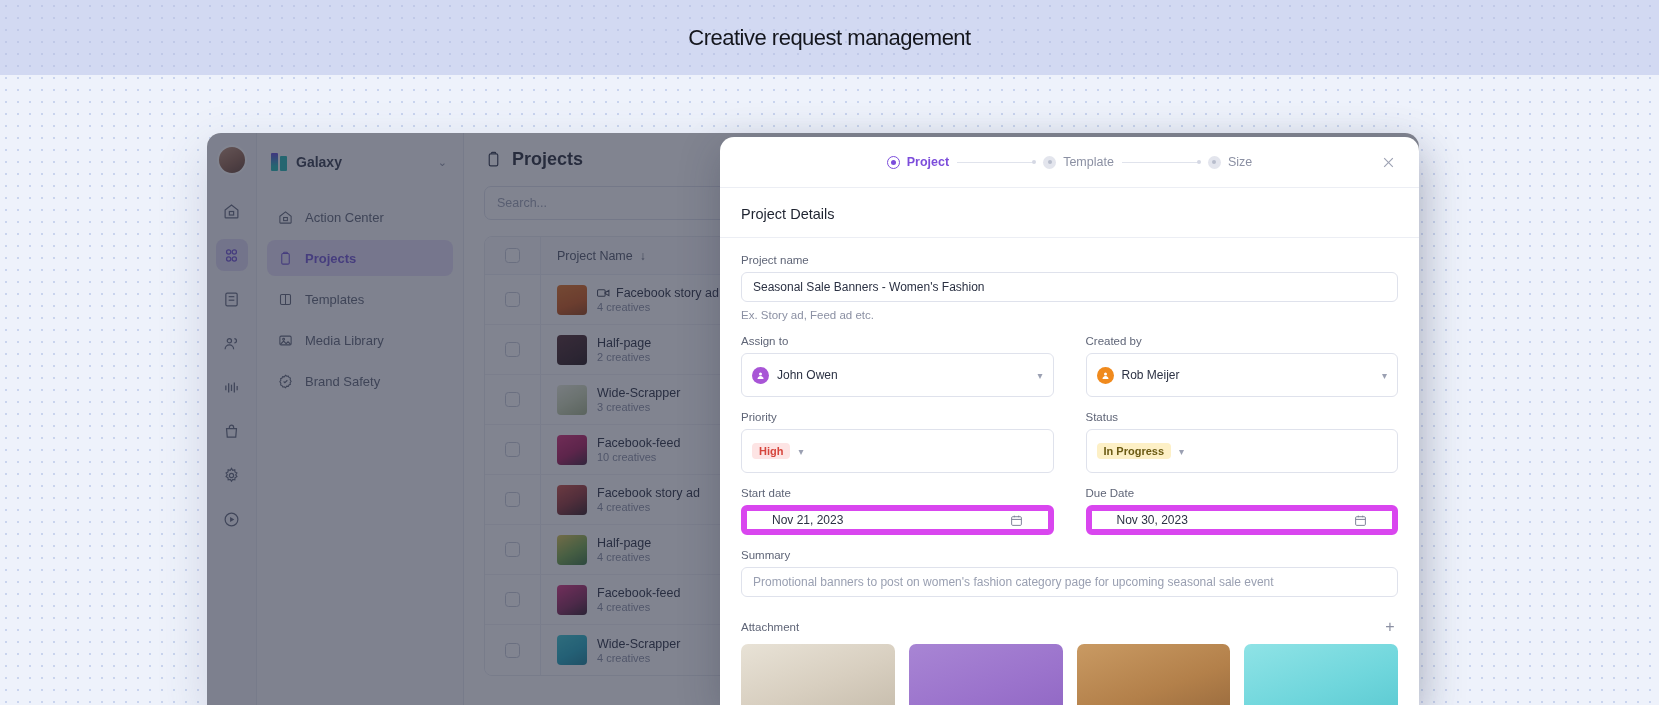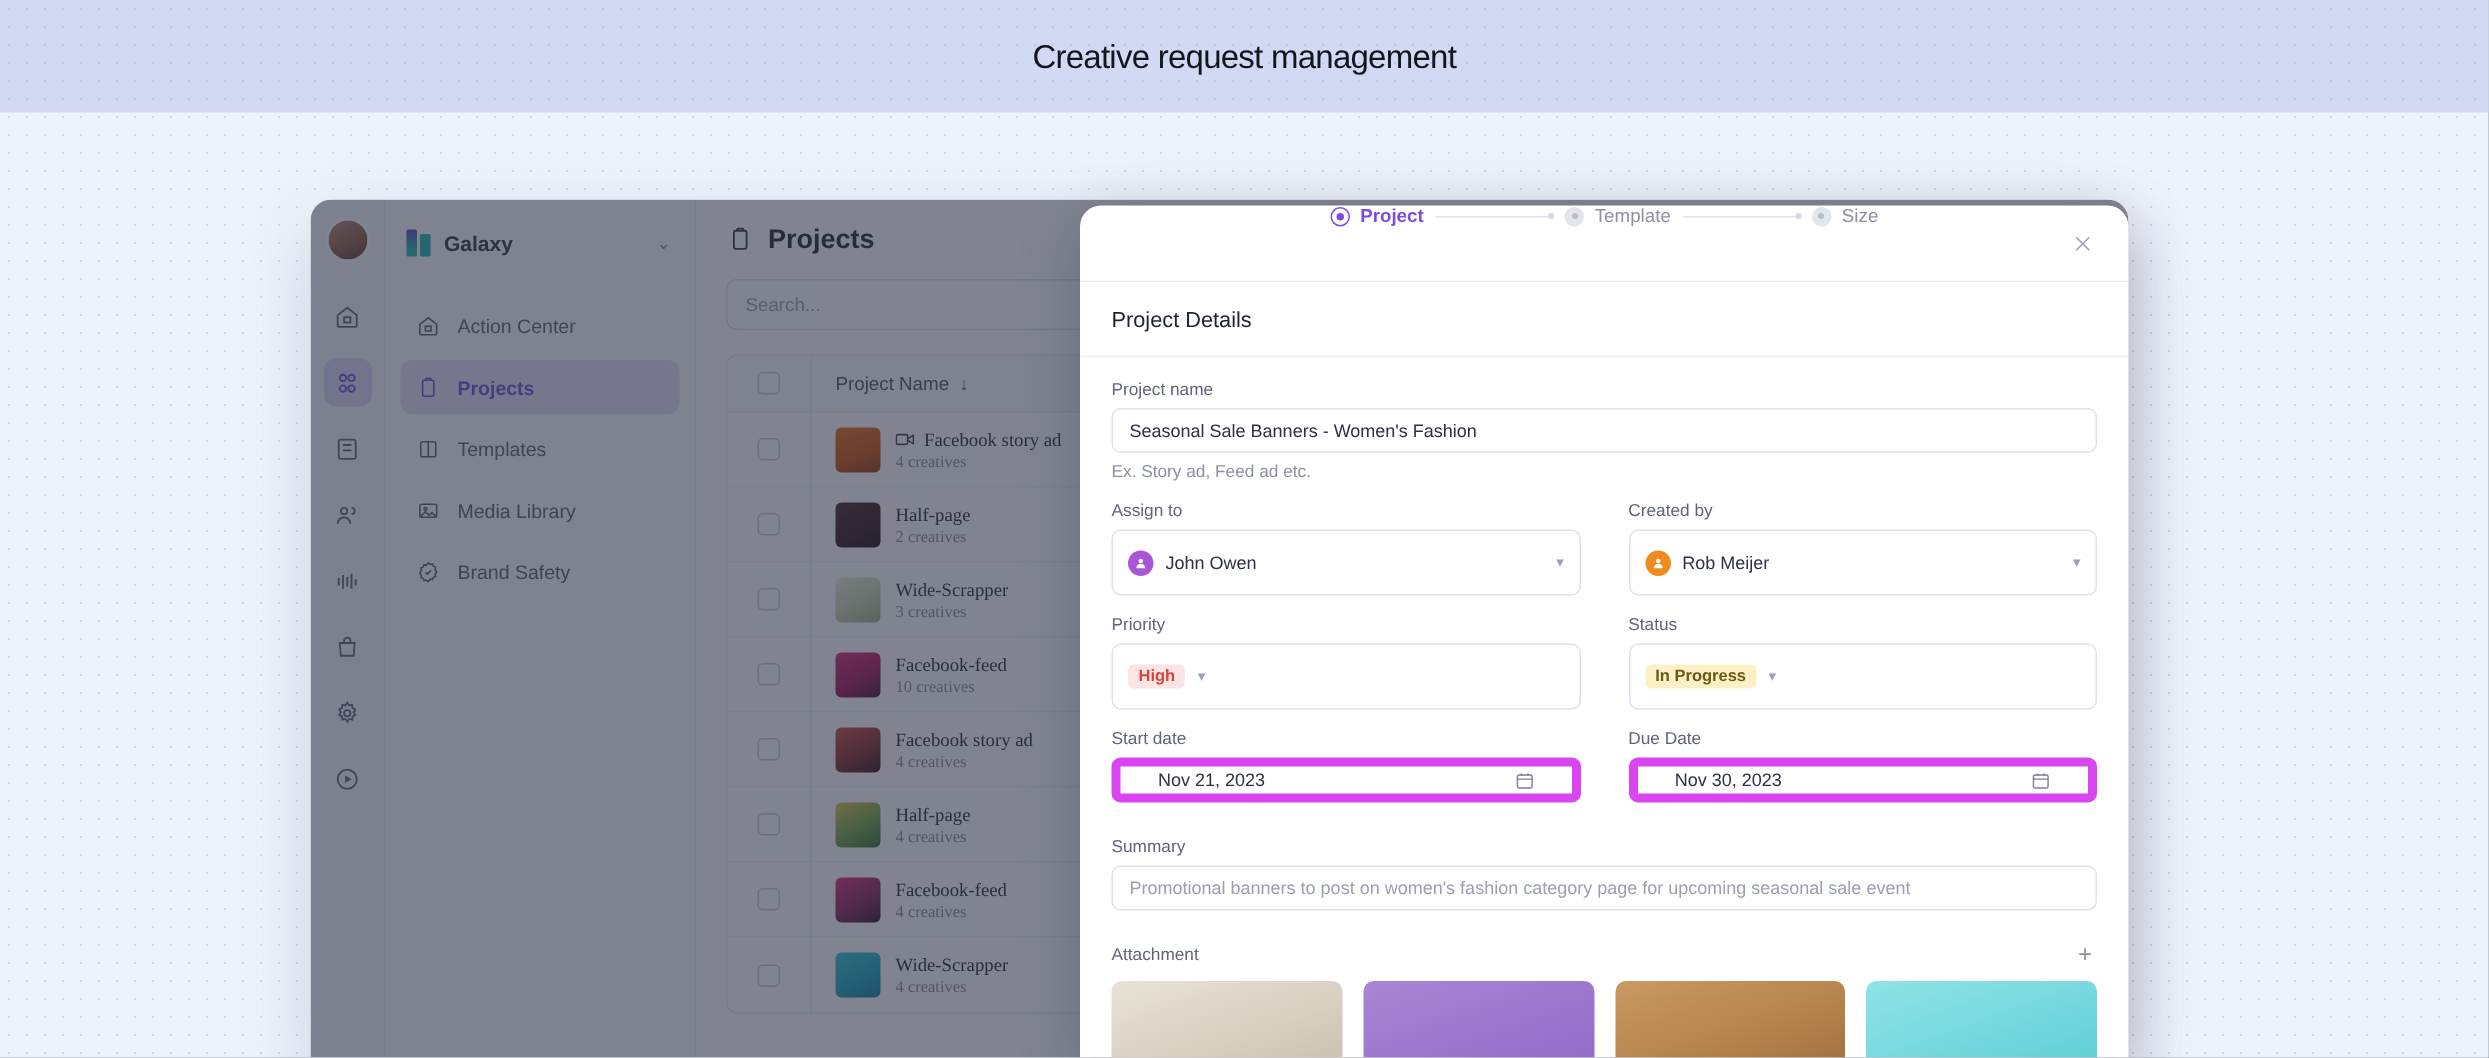--- a/index.html
+++ b/index.html
@@ -247,21 +247,21 @@
     align-items: center;
     gap: 10px;
     padding-left: 16px;
   }
   .thumb {
     width: 30px; height: 30px;
     border-radius: 4px;
     flex: none;
     background-size: cover;
   }
-  .row-texts { display: flex; flex-direction: column; gap: 1px; min-width: 0; font-family: Liberation Serif, serif; }
+  .row-texts { display: flex; flex-direction: column; gap: 1px; min-width: 0; }
   .row-title-line { display: flex; align-items: center; gap: 6px; }
   .vid-icon { width: 13px; height: 10px; color: #3b4152; flex:none; }
   .vid-icon svg { width: 13px; height: 10px; display: block; }
   .row-title { font-size: 12.5px; color: #22283a; white-space: nowrap; }
   .row-sub { font-size: 11px; color: #868ca0; }
 
   
   .modal {
     position: absolute;
     left: 720px; top: 137px;
@@ -270,21 +270,21 @@
     background: #ffffff;
     border-radius: 14px 14px 0 0;
     z-index: 60;
     box-shadow: 0 12px 40px rgba(35,40,65,0.25);
     overflow: hidden;
   }
   .modal-head {
     position: relative;
     height: 51px;
     display: flex;
-    align-items: flex-start;
+    align-items: center;
     justify-content: center;
     border-bottom: 1px solid #eceef4;
   }
   .stepper { display: flex; align-items: center; }
   .step { display: flex; align-items: center; gap: 7px; }
   .step-dot {
     width: 13px; height: 13px;
     border-radius: 50%;
     display: flex;
     align-items: center;
@@ -825,21 +825,21 @@
                 <rect x="3" y="5" width="18" height="16" rx="2"></rect>
                 <line x1="3" y1="10" x2="21" y2="10"></line>
                 <line x1="8" y1="3" x2="8" y2="6"></line>
                 <line x1="16" y1="3" x2="16" y2="6"></line>
               </svg>
           </span>
         </div>
       </div>
     </div>
 
-    <div style="margin-top:24px;">
+    <div style="margin-top:14px;">
       <label class="field-label">Summary</label>
       <input class="txt-input" placeholder="Promotional banners to post on women's fashion category page for upcoming seasonal sale event" style="">
     </div>
 
     <div class="attach-head">
       <span class="attach-label">Attachment</span>
       <span class="attach-add">+</span>
     </div>
     <div class="attach-grid" id="attach-container">
         <div class="attach-card" style="background-image: linear-gradient(160deg, rgb(232, 226, 214) 0%, rgb(216, 207, 192) 45%, rgb(191, 181, 164) 100%);"></div>

